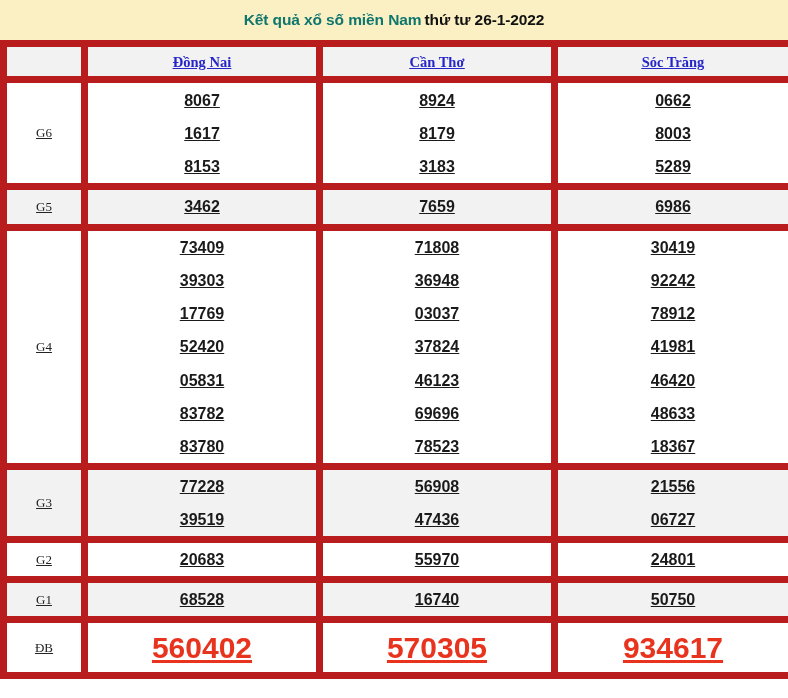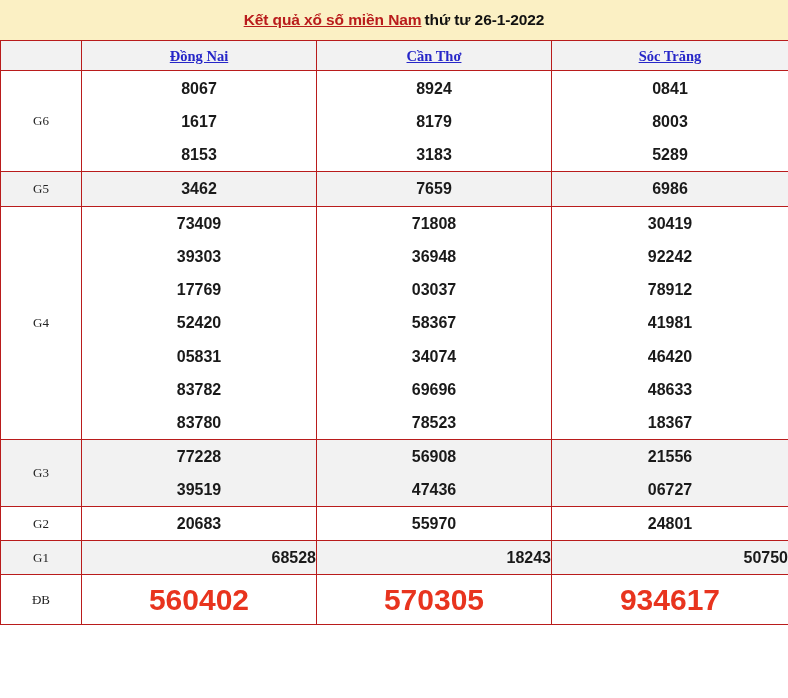--- a/index.html
+++ b/index.html
@@ -32,22 +32,21 @@
     flex: 0 0 40px;
   }
   .title-text {
     font-size: 15.5px;
     font-weight: bold;
     color: #111111;
     white-space: nowrap;
     letter-spacing: -0.1px;
   }
   .title-link {
-    color: #b91c1c;
-    text-decoration: underline;
+    color: #0f766e;
     font-weight: bold;
     cursor: pointer;
   }
   .title-rest {
     color: #111111;
     font-weight: bold;
     margin-left: 3px;
     text-align: center;
   }
 
@@ -56,24 +55,25 @@
     border-collapse: collapse;
     table-layout: fixed;
     width: 788px;
     flex: 0 0 auto;
   }
   .result-table col.c-label { width: 81px; }
   .result-table col.c-prov  { width: 235px; }
   .result-table col.c-prov3 { width: 237px; }
 
   .result-table td, .result-table th {
-    border: 1px solid #b91c1c;
+    border: 7px solid #b91c1c;
     padding: 0;
     text-align: center;
     vertical-align: middle;
+    text-decoration: underline;
   }
 
   
   thead tr { background: #f2f2f2; }
   thead th {
     height: 29px;
     font-weight: normal;
   }
   .prov-link {
     color: #2626c8;
@@ -125,21 +125,21 @@
   .g4 td { height: 232px; }
   .g4 .num-cell .n { line-height: 33.1px; }
 
   .g3 td { height: 66px; }
   .g3 .num-cell .n { line-height: 33px; text-align: center; }
 
   .g2 td { height: 33px; }
   .g2 .num-cell { line-height: 33px; }
 
   .g1 td { height: 33px; }
-  .g1 .num-cell { line-height: 33px; text-align: right; }
+  .g1 .num-cell { line-height: 33px; }
 
   .db td { height: 49px; }
   .db .num-cell {
     color: #e8341e;
     font-size: 30px;
     line-height: 49px;
   }
 </style>
 </head>
 <body>
@@ -180,21 +180,21 @@
             <span class="n">8067</span>
             <span class="n">1617</span>
             <span class="n">8153</span>
           </td>
           <td class="num-cell">
             <span class="n">8924</span>
             <span class="n">8179</span>
             <span class="n">3183</span>
           </td>
           <td class="num-cell">
-            <span class="n">0841</span>
+            <span class="n">0662</span>
             <span class="n">8003</span>
             <span class="n">5289</span>
           </td>
         </tr>
         <tr class="gray g5">
           <td class="label-cell">G5</td>
           <td class="num-cell">
             <span class="n">3462</span>
           </td>
           <td class="num-cell">
@@ -212,22 +212,22 @@
             <span class="n">17769</span>
             <span class="n">52420</span>
             <span class="n">05831</span>
             <span class="n">83782</span>
             <span class="n">83780</span>
           </td>
           <td class="num-cell">
             <span class="n">71808</span>
             <span class="n">36948</span>
             <span class="n">03037</span>
-            <span class="n">58367</span>
-            <span class="n">34074</span>
+            <span class="n">37824</span>
+            <span class="n">46123</span>
             <span class="n">69696</span>
             <span class="n">78523</span>
           </td>
           <td class="num-cell">
             <span class="n">30419</span>
             <span class="n">92242</span>
             <span class="n">78912</span>
             <span class="n">41981</span>
             <span class="n">46420</span>
             <span class="n">48633</span>
@@ -260,21 +260,21 @@
           <td class="num-cell">
             <span class="n">24801</span>
           </td>
         </tr>
         <tr class="gray g1">
           <td class="label-cell">G1</td>
           <td class="num-cell">
             <span class="n">68528</span>
           </td>
           <td class="num-cell">
-            <span class="n">18243</span>
+            <span class="n">16740</span>
           </td>
           <td class="num-cell">
             <span class="n">50750</span>
           </td>
         </tr>
         <tr class="white db">
           <td class="label-cell">ĐB</td>
           <td class="num-cell">
             <span class="n">560402</span>
           </td>

